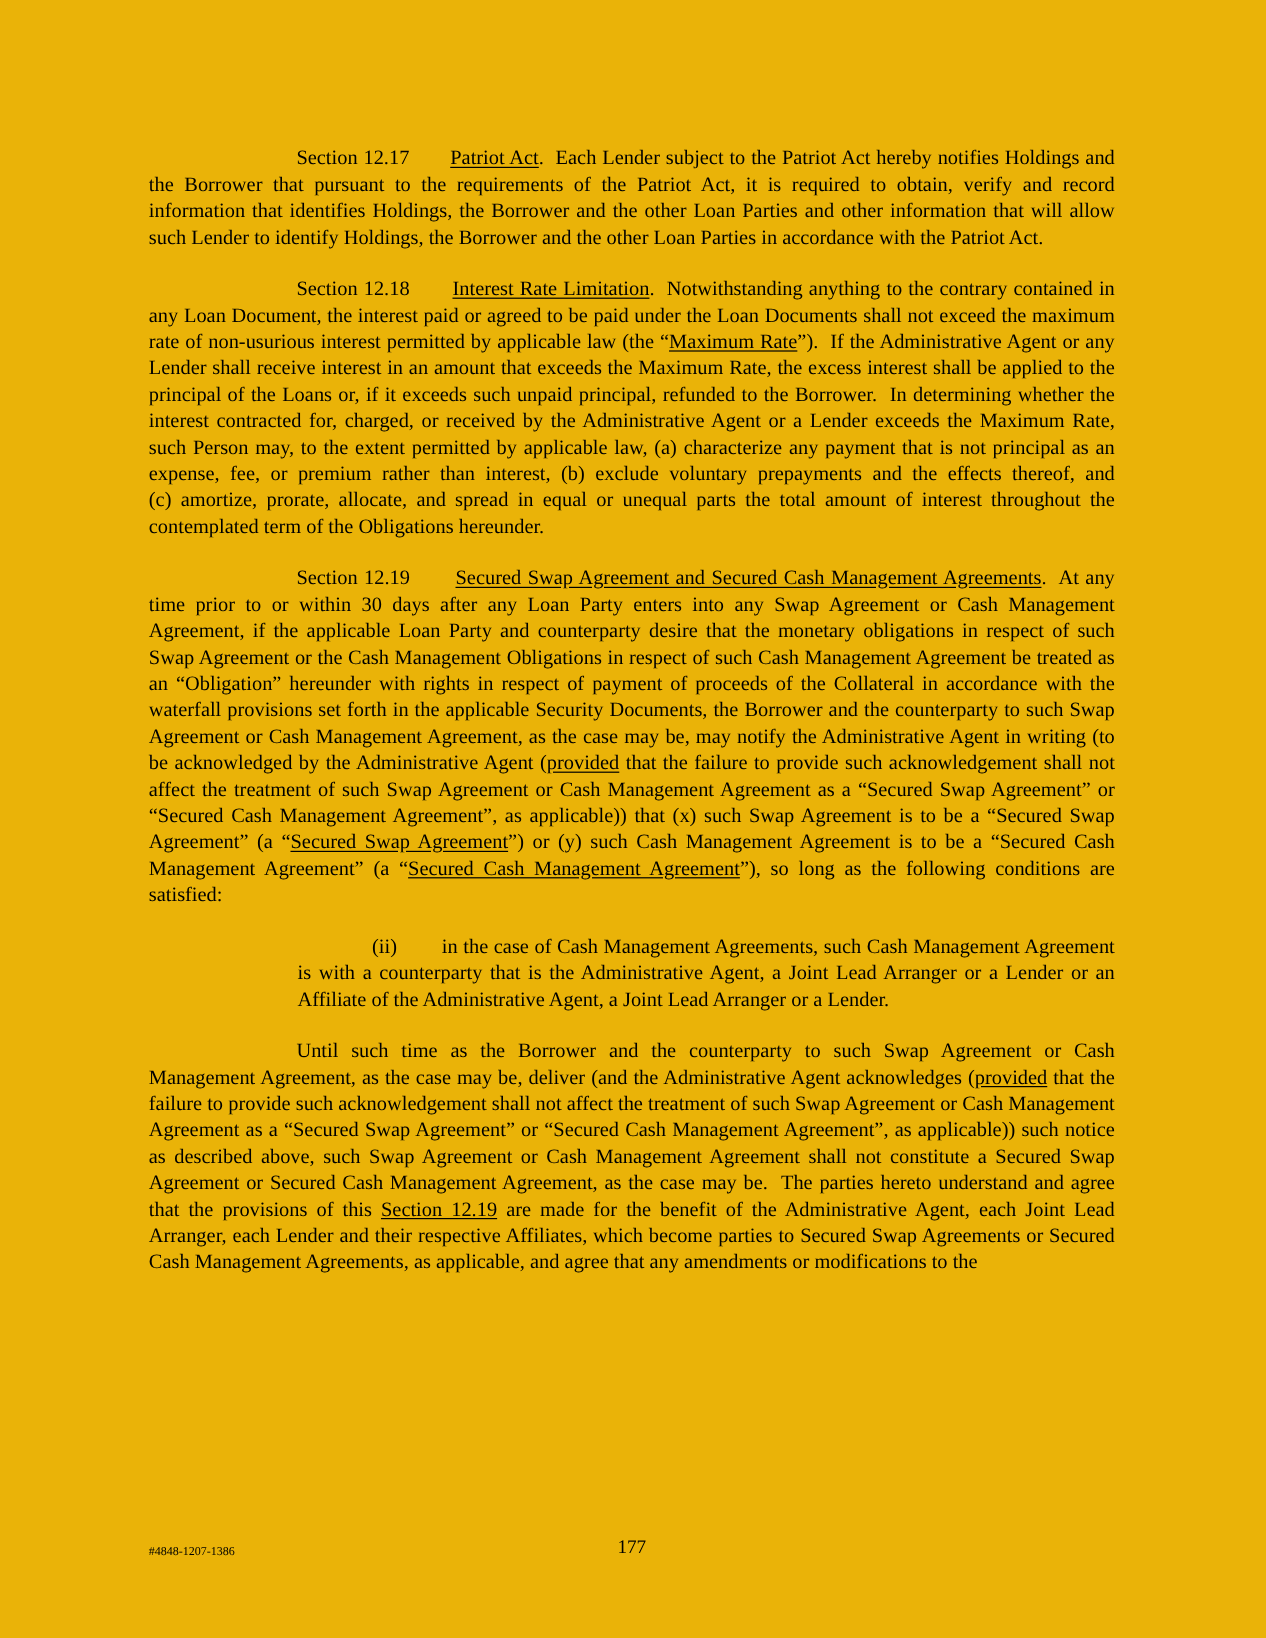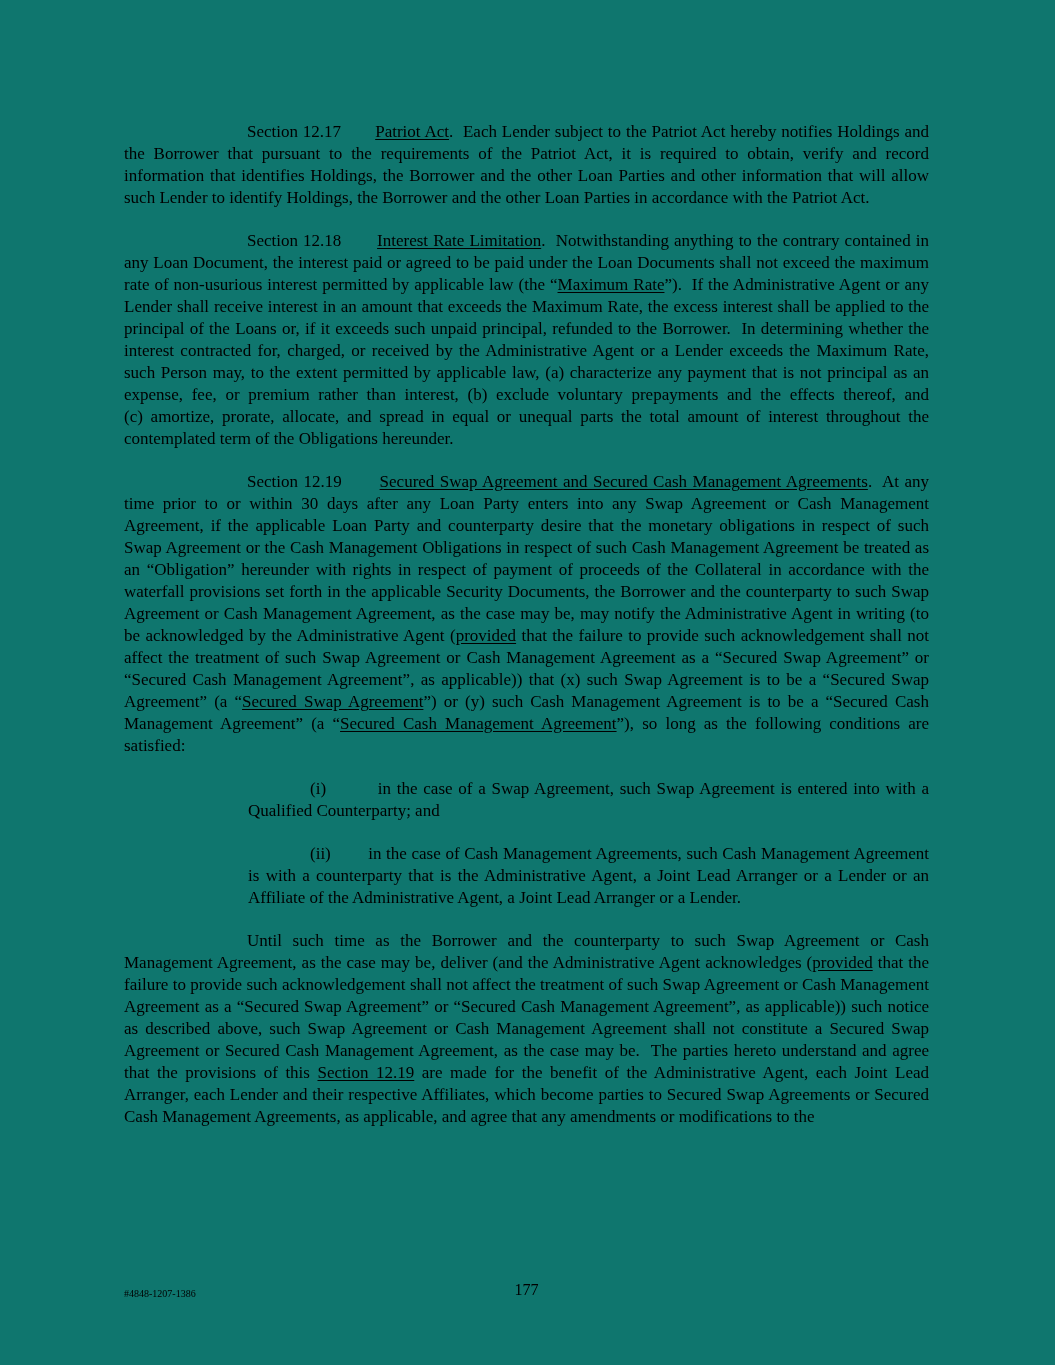--- a/index.html
+++ b/index.html
@@ -4,21 +4,21 @@
 <style>
   html, body {
     margin: 0;
     padding: 0;
     background: #ffffff;
   }
   .page {
     position: relative;
     width: 1055px;
     height: 1365px;
-    background: #0f766e;
+    background: #eab308;
     color: #000000;
     font-family: "Liberation Serif", serif;
     overflow: hidden;
   }
   .content {
     position: absolute;
     left: 124px;
     top: 121px;
     width: 805px;
   }
@@ -65,21 +65,20 @@
   }
 </style>
 </head>
 <body>
 
 <div class="page">
   <div class="content">
     <p class="para indent"><span>Section 12.17&nbsp;&nbsp;&nbsp;&nbsp;&nbsp;&nbsp; </span><span class="u">Patriot Act</span><span>.&nbsp; Each Lender subject to the Patriot Act hereby notifies Holdings and the Borrower that pursuant to the requirements of the Patriot Act, it is required to obtain, verify and record information that identifies Holdings, the Borrower and the other Loan Parties and other information that will allow such Lender to identify Holdings, the Borrower and the other Loan Parties in accordance with the Patriot Act.</span></p>
     <p class="para indent"><span>Section 12.18&nbsp;&nbsp;&nbsp;&nbsp;&nbsp;&nbsp; </span><span class="u">Interest Rate Limitation</span><span>.&nbsp; Notwithstanding anything to the contrary contained in any Loan Document, the interest paid or agreed to be paid under the Loan Documents shall not exceed the maximum rate of non-usurious interest permitted by applicable law (the “</span><span class="u">Maximum Rate</span><span>”).&nbsp; If the Administrative Agent or any Lender shall receive interest in an amount that exceeds the Maximum Rate, the excess interest shall be applied to the principal of the Loans or, if it exceeds such unpaid principal, refunded to the Borrower.&nbsp; In determining whether the interest contracted for, charged, or received by the Administrative Agent or a Lender exceeds the Maximum Rate, such Person may, to the extent permitted by applicable law, (a)&nbsp;characterize any payment that is not principal as an expense, fee, or premium rather than interest, (b)&nbsp;exclude voluntary prepayments and the effects thereof, and (c)&nbsp;amortize, prorate, allocate, and spread in equal or unequal parts the total amount of interest throughout the contemplated term of the Obligations hereunder.</span></p>
     <p class="para indent"><span>Section 12.19&nbsp;&nbsp;&nbsp;&nbsp;&nbsp;&nbsp; </span><span class="u">Secured Swap Agreement and Secured Cash Management Agreements</span><span>.&nbsp; At any time prior to or within 30&nbsp;days after any Loan Party enters into any Swap Agreement or Cash Management Agreement, if the applicable Loan Party and counterparty desire that the monetary obligations in respect of such Swap Agreement or the Cash Management Obligations in respect of such Cash Management Agreement be treated as an “Obligation” hereunder with rights in respect of payment of proceeds of the Collateral in accordance with the waterfall provisions set forth in the applicable Security Documents, the Borrower and the counterparty to such Swap Agreement or Cash Management Agreement, as the case may be, may notify the Administrative Agent in writing (to be acknowledged by the Administrative Agent (</span><span class="u">provided</span><span> that the failure to provide such acknowledgement shall not affect the treatment of such Swap Agreement or Cash Management Agreement as a “Secured Swap Agreement” or “Secured Cash Management Agreement”, as applicable)) that (x)&nbsp;such Swap Agreement is to be a “Secured Swap Agreement” (a “</span><span class="u">Secured Swap Agreement</span><span>”) or (y)&nbsp;such Cash Management Agreement is to be a “Secured Cash Management Agreement” (a “</span><span class="u">Secured Cash Management Agreement</span><span>”), so long as the following conditions are satisfied:</span></p>
-    <p class="para sub"><span>(i)&nbsp;&nbsp;&nbsp;&nbsp;&nbsp;&nbsp;&nbsp;&nbsp; in the case of a Swap Agreement, such Swap Agreement is entered into with a Qualified Counterparty; and</span></p>
     <p class="para sub"><span>(ii)&nbsp;&nbsp;&nbsp;&nbsp;&nbsp;&nbsp;&nbsp; in the case of Cash Management Agreements, such Cash Management Agreement is with a counterparty that is the Administrative Agent, a Joint Lead Arranger or a Lender or an Affiliate of the Administrative Agent, a Joint Lead Arranger or a Lender.</span></p>
     <p class="para indent"><span>Until such time as the Borrower and the counterparty to such Swap Agreement or Cash Management Agreement, as the case may be, deliver (and the Administrative Agent acknowledges (</span><span class="u">provided</span><span> that the failure to provide such acknowledgement shall not affect the treatment of such Swap Agreement or Cash Management Agreement as a “Secured Swap Agreement” or “Secured Cash Management Agreement”, as applicable)) such notice as described above, such Swap Agreement or Cash Management Agreement shall not constitute a Secured Swap Agreement or Secured Cash Management Agreement, as the case may be.&nbsp; The parties hereto understand and agree that the provisions of this </span><span class="u">Section 12.19</span><span> are made for the benefit of the Administrative Agent, each Joint Lead Arranger, each Lender and their respective Affiliates, which become parties to Secured Swap Agreements or Secured Cash Management Agreements, as applicable, and agree that any amendments or modifications to the</span></p>
   </div>
 
   <div class="footer">
     <span class="control-number">#4848-1207-1386</span>
     <span class="page-number">177</span>
   </div>
 </div>
 

